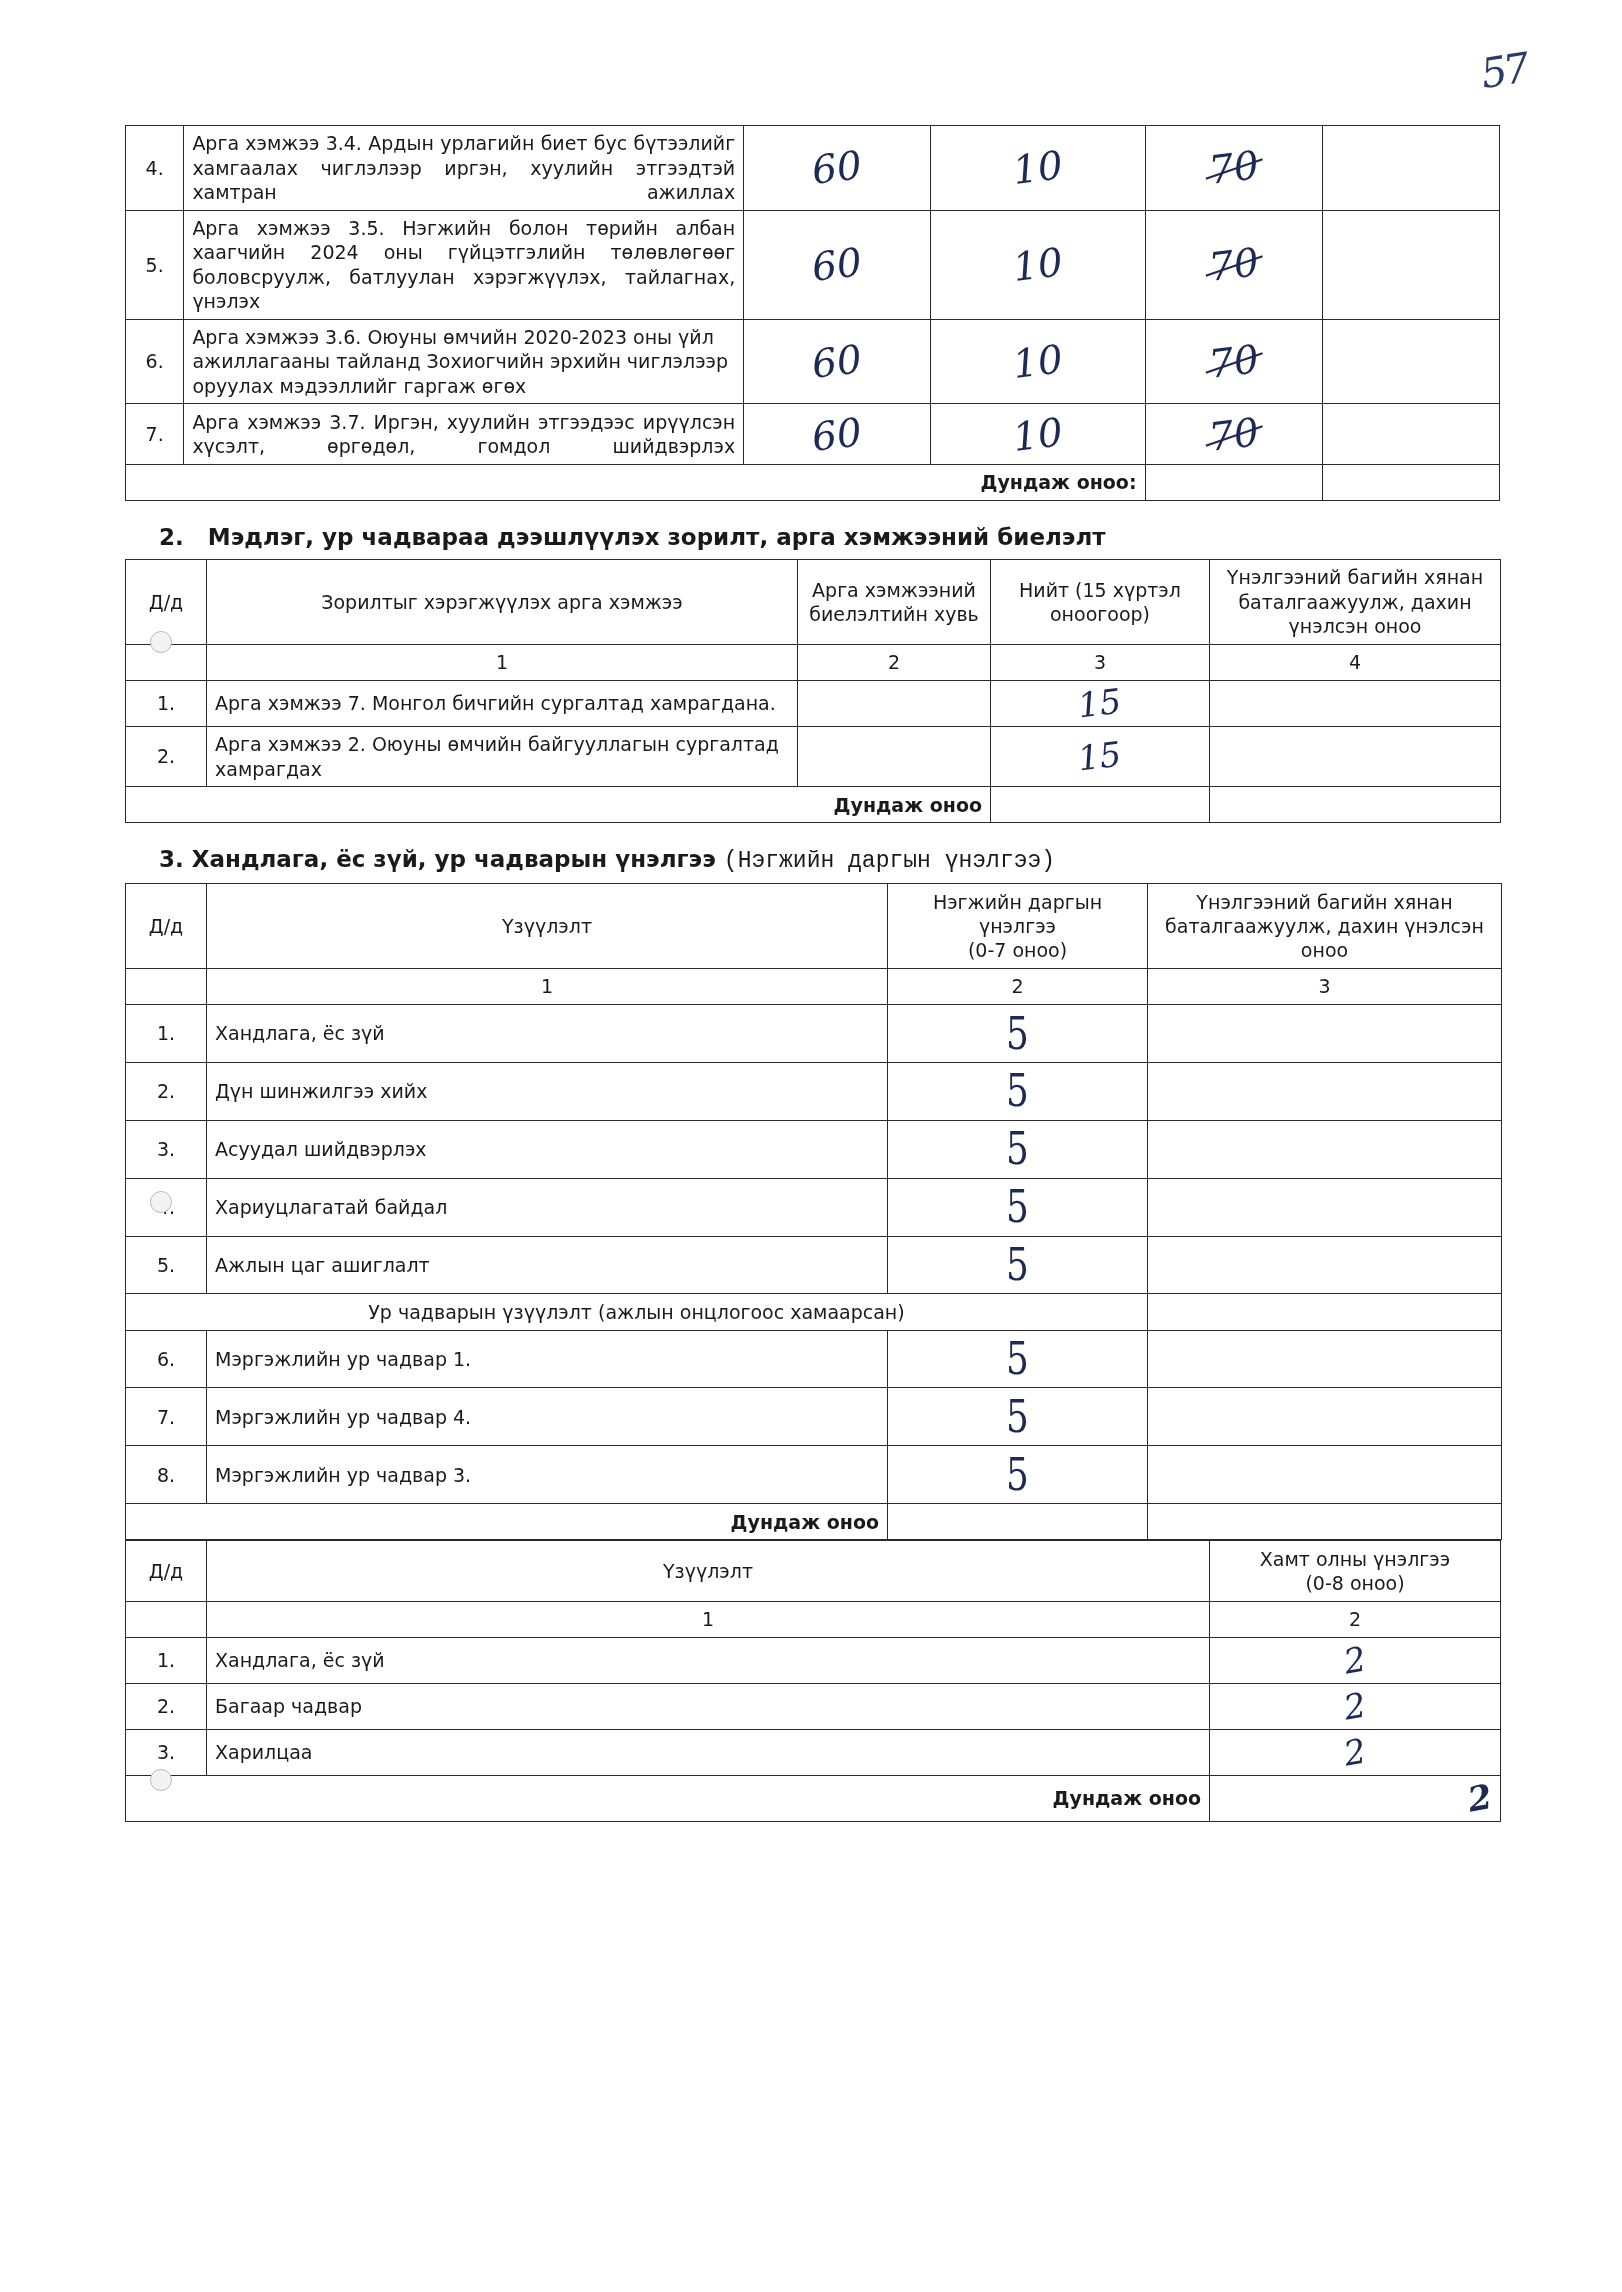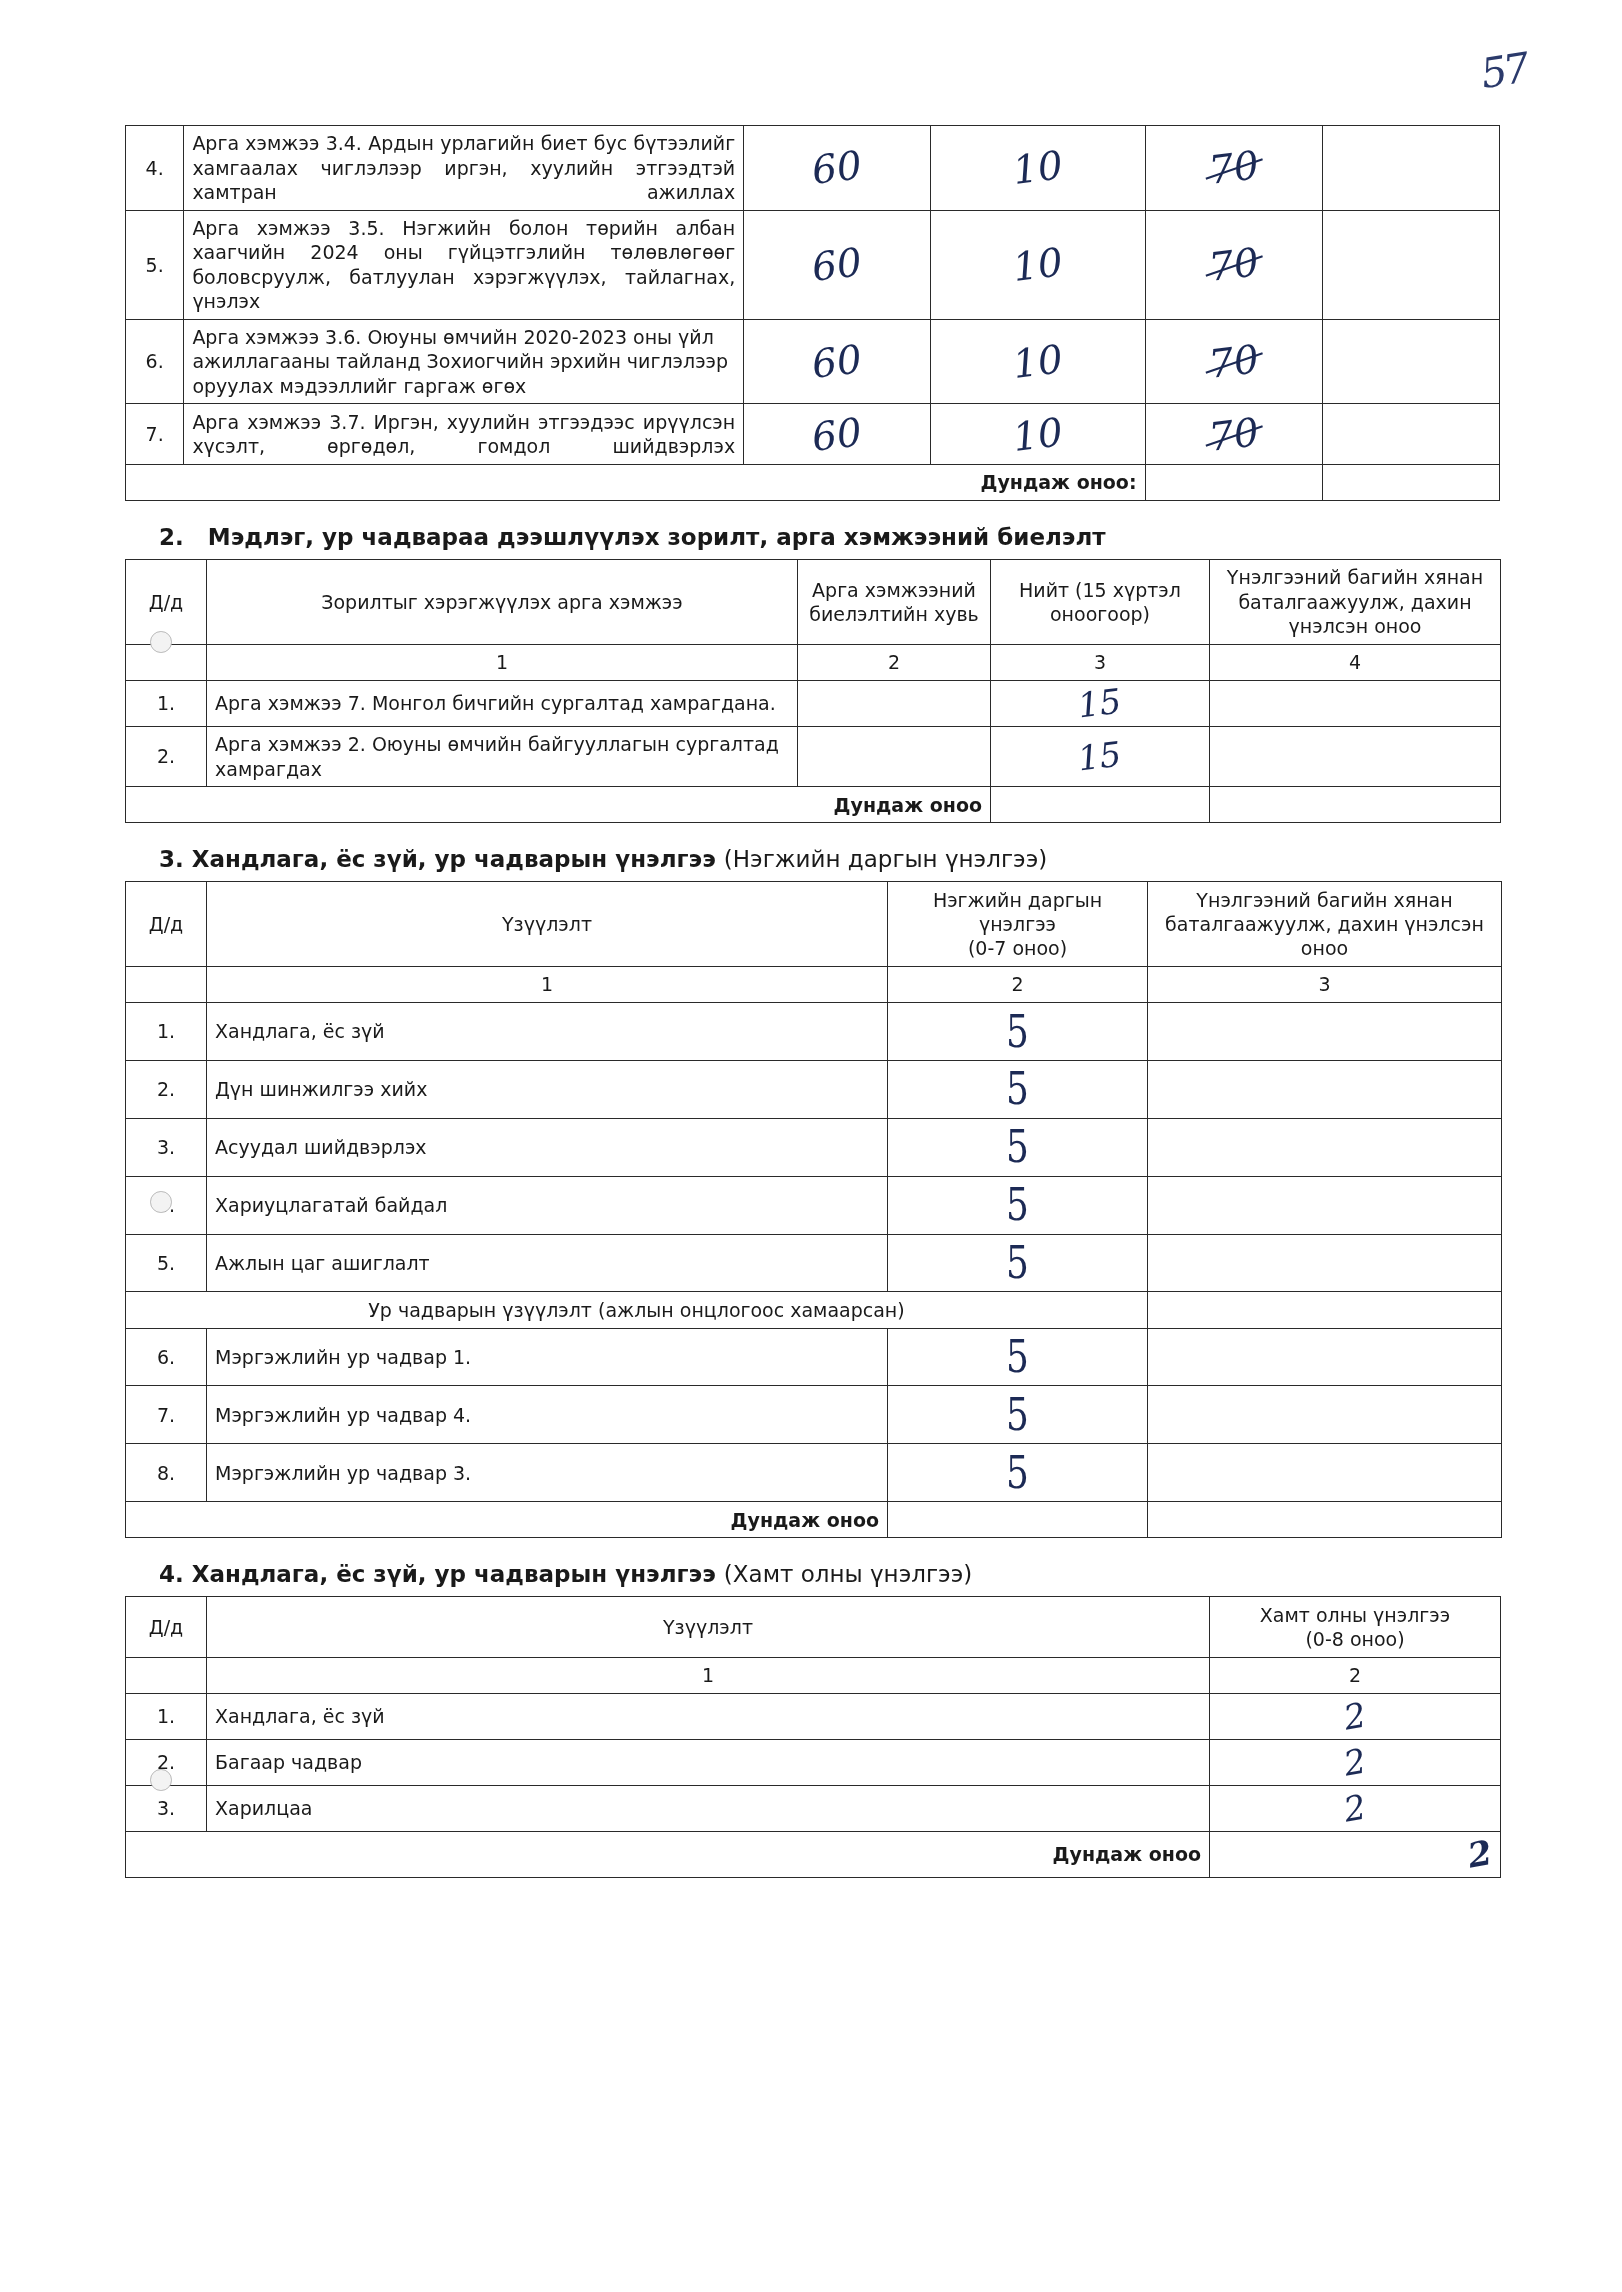--- a/index.html
+++ b/index.html
@@ -86,21 +86,21 @@
     font-size: 36px;
     display: inline-block;
     transform: scaleY(1.25);
   }
 
   .section-title {
     font-size: 23px;
     font-weight: bold;
     margin: 23px 0 9px 34px;
   }
-  .section-title .reg { font-weight: normal; }
+  .section-title .reg { font-weight: normal; font-family: Liberation Mono, monospace; }
 
   .smudge {
     position: absolute;
     width: 19.7px;
     height: 19.7px;
     border-radius: 50%;
     border: 1.8px solid #b9b9b9;
     background: #f3f3f3;
   }
   .footer-title {
@@ -304,25 +304,20 @@
         </tr>
 
         <tr class="avg-row">
           <td colspan="2">Дундаж оноо</td>
           <td></td>
           <td></td>
         </tr>
       </tbody>
     </table>
 
-    <div class="section-title">
-      <span>4.</span>
-      <span>Хандлага, ёс зүй, ур чадварын үнэлгээ</span>
-      <span class="reg">(Хамт олны үнэлгээ)</span>
-    </div>
 
     <table>
       <colgroup>
         <col style="width:81px">
         <col style="width:1003px">
         <col style="width:291px">
       </colgroup>
       <tbody>
         <tr>
           <td class="c-center">Д/д</td>

